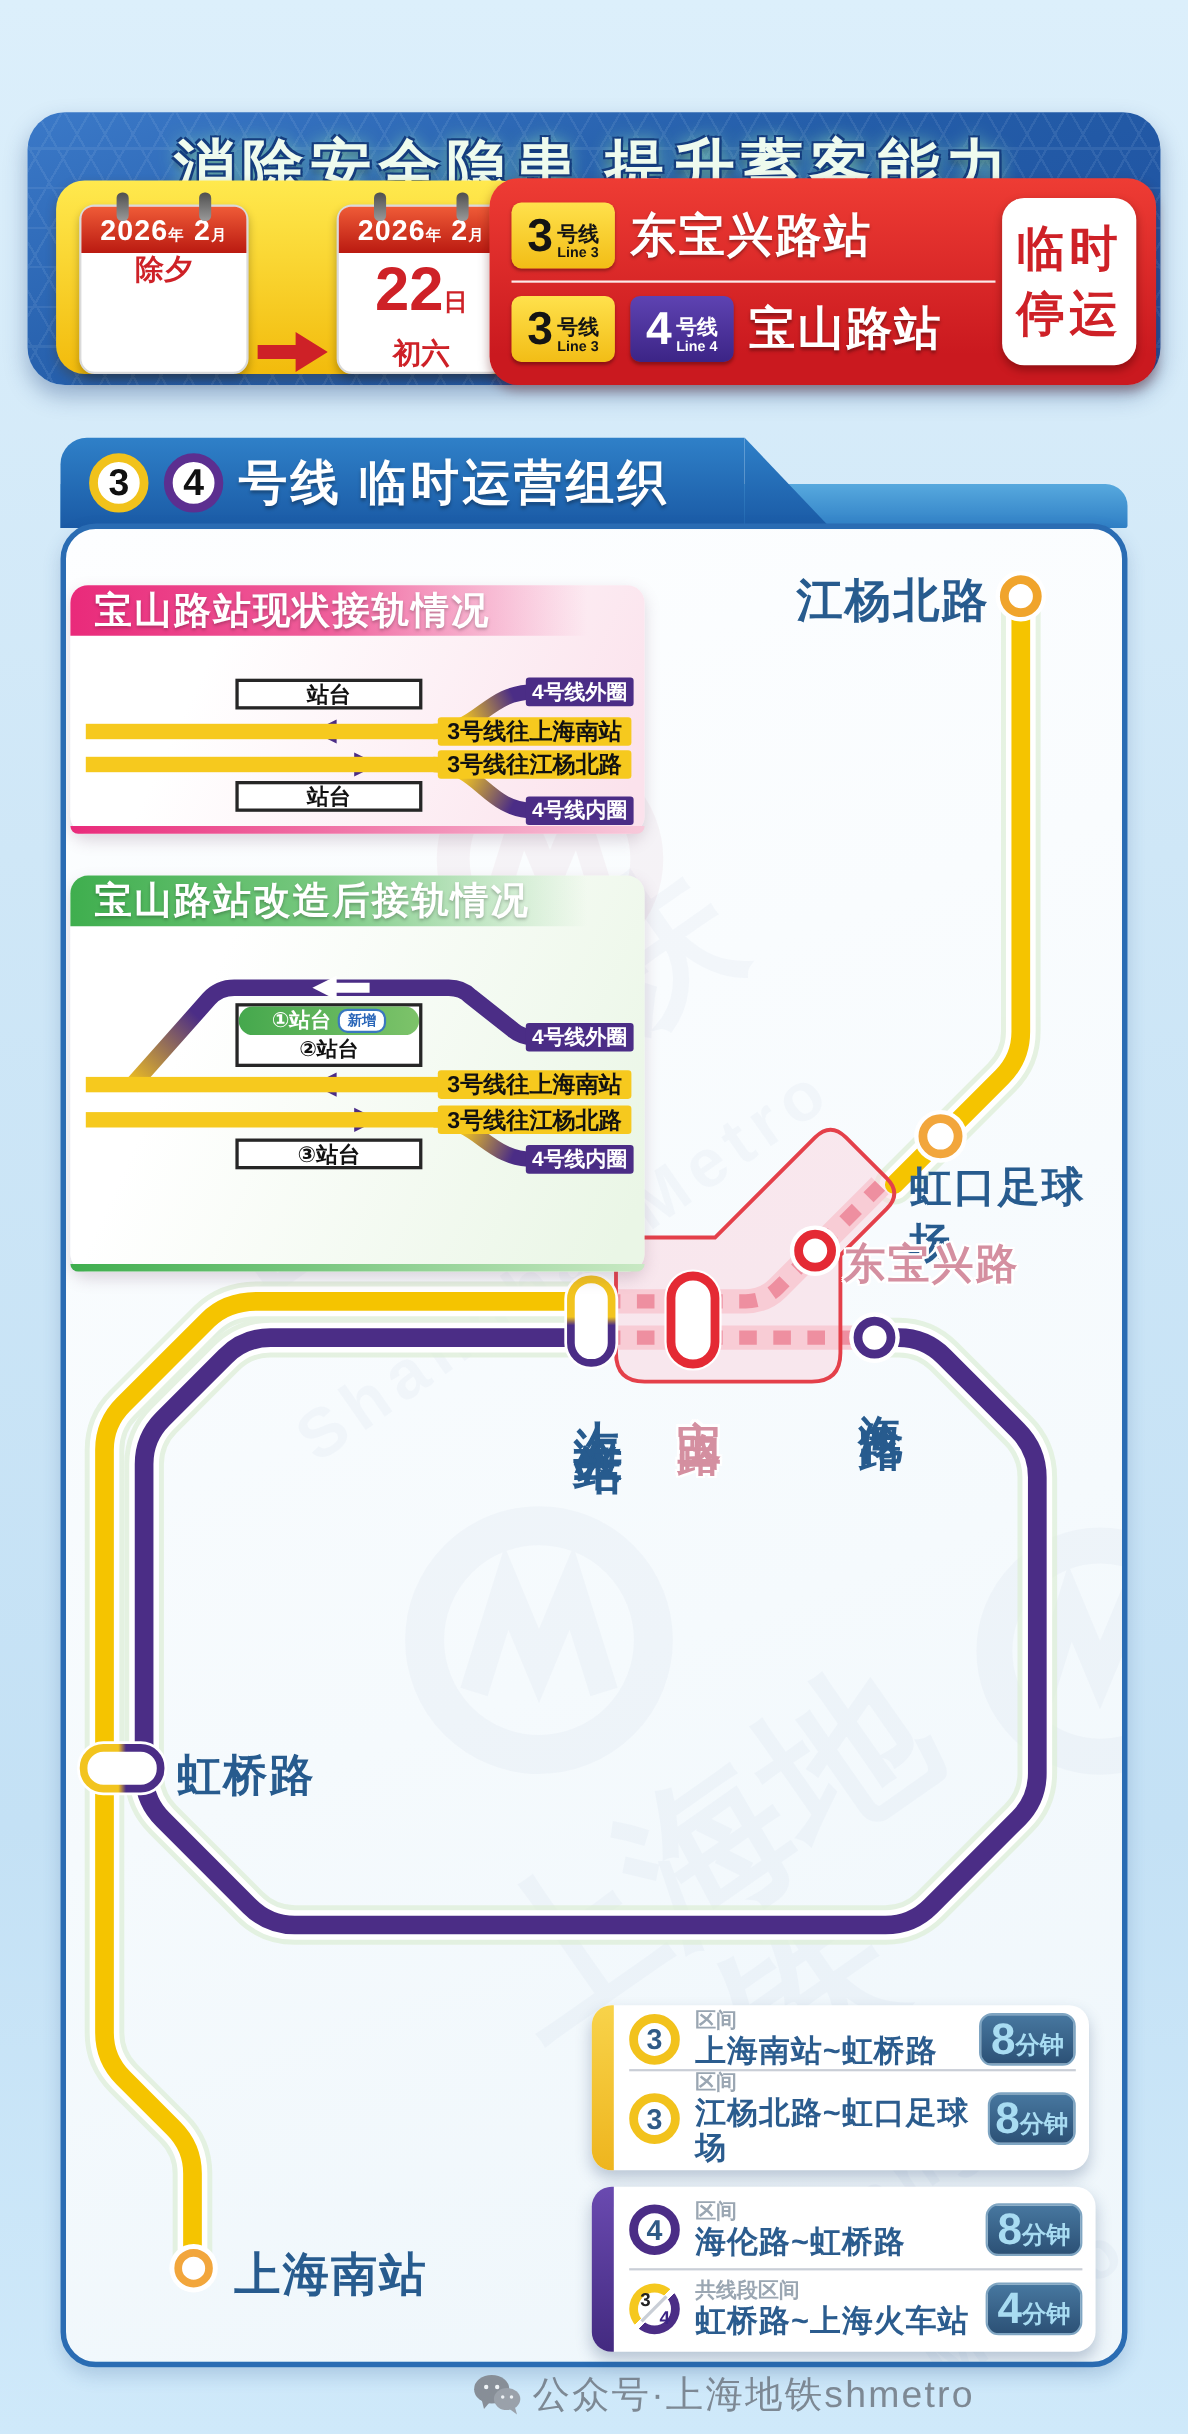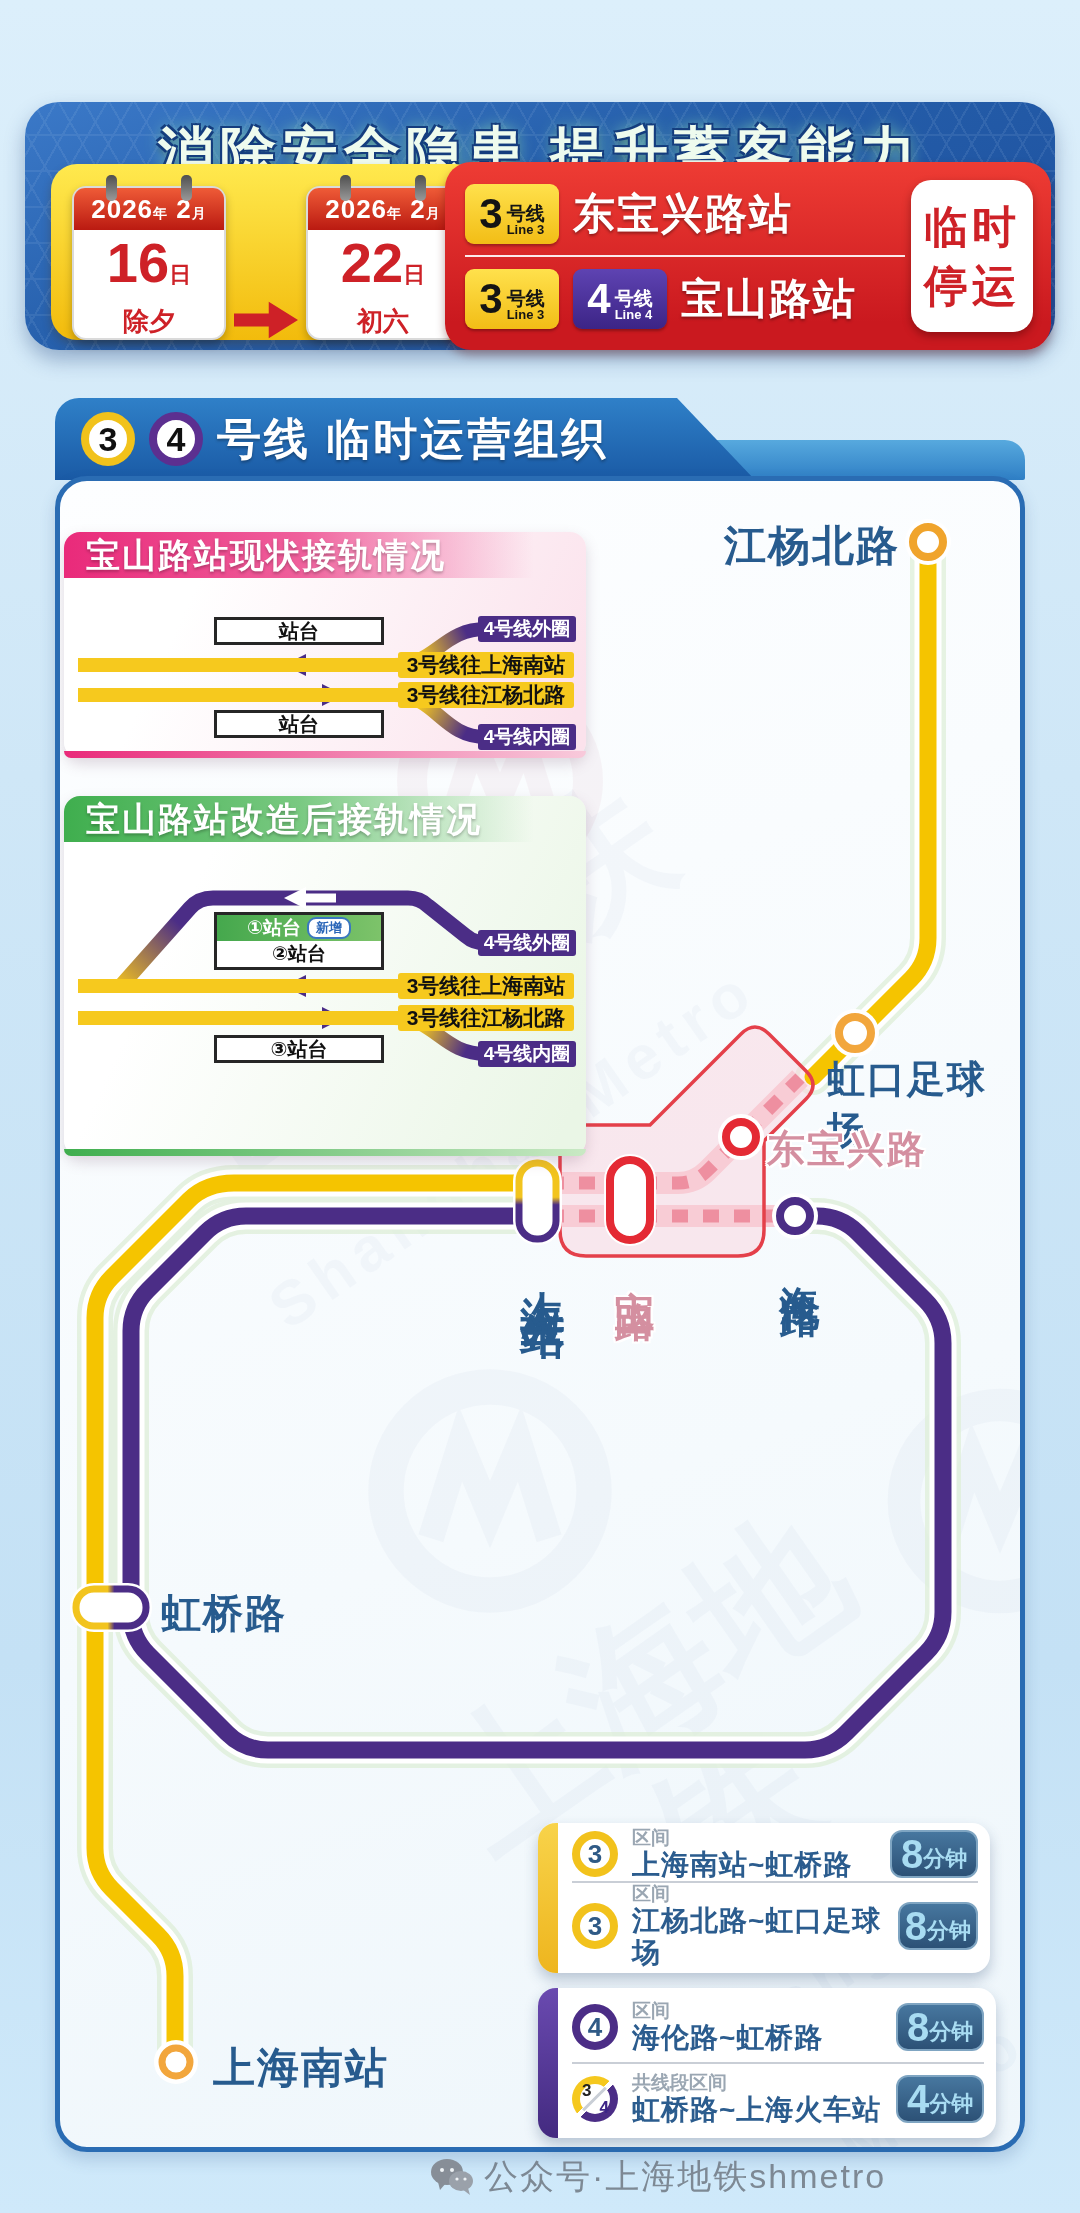--- a/index.html
+++ b/index.html
@@ -90,21 +90,21 @@
   .platform{position:absolute;background:#fff;border:3px solid #262626;box-sizing:border-box;
     display:flex;align-items:center;justify-content:center;font-size:20px;font-weight:bold;color:#111;}
   .track{position:absolute;height:14px;background:#f6c91e;}
   .tracklabel{position:absolute;width:176px;height:26px;border-radius:3px;background:#f6c91e;
     display:flex;align-items:center;justify-content:center;font-size:21px;font-weight:bold;color:#111;}
   .purplelabel{position:absolute;width:98px;height:26px;border-radius:3px;background:#4b2d86;
     display:flex;align-items:center;justify-content:center;font-size:19px;font-weight:bold;color:#fff;}
   .pf-split{position:absolute;border:3px solid #262626;box-sizing:border-box;background:#fff;}
   .pf-split .half{height:26px;display:flex;align-items:center;justify-content:center;gap:6px;
     font-size:19px;font-weight:bold;}
-  .pf-split .half.green{background:linear-gradient(90deg,#45a84d,#7dc36a);color:#fff;}
+  .pf-split .half.green{background:linear-gradient(90deg,#45a84d,#7dc36a);color:#fff;border-radius:13px;}
   .pf-split .half.white{color:#111;}
   .newbadge{display:inline-flex;align-items:center;height:18px;padding:0 7px;border-radius:9px;
     background:#fff;border:2px solid #3a77c0;color:#2a66b8;font-size:13px;font-weight:bold;}
   .cardsvg{position:absolute;inset:0;}
   
   .maplabels{position:absolute;left:-5px;top:-5px;width:970px;height:1676px;pointer-events:none;}
   .stlabel{position:absolute;font-weight:bold;color:#275b8e;letter-spacing:2px;}
   .stlabel.pink{color:#d48fa0;
     text-shadow:-2px -2px 0 #fff,2px -2px 0 #fff,-2px 2px 0 #fff,2px 2px 0 #fff,-2px 0 0 #fff,2px 0 0 #fff,0 -2px 0 #fff,0 2px 0 #fff;}
   .stlabel.vert{writing-mode:vertical-rl;text-orientation:upright;letter-spacing:6px;}
@@ -144,21 +144,20 @@
 
 <div class="banner">
   <div class="hexpattern"></div>
   <div class="banner-title">消除安全隐患 提升蓄客能力</div>
 
   <div class="datebox">
     <div class="calcard">
       <div class="calclip l"></div>
       <div class="calclip r"></div>
       <div class="calhead"><span>2026</span><span class="sfx">年</span> <span>2</span><span class="sfx">月</span></div>
-      <div class="calday"><span>16</span><span class="sfx">日</span></div>
       <div class="calnote">除夕</div>
     </div>
     <svg class="bigarrow" width="64" height="40" viewBox="0 0 70 40">
       <path d="M0 13 H38 V0 L70 20 L38 40 V27 H0 Z" fill="#ce2127"></path>
     </svg>
     <div class="calcard">
       <div class="calclip l"></div>
       <div class="calclip r"></div>
       <div class="calhead"><span>2026</span><span class="sfx">年</span> <span>2</span><span class="sfx">月</span></div>
       <div class="calday"><span>22</span><span class="sfx">日</span></div>

